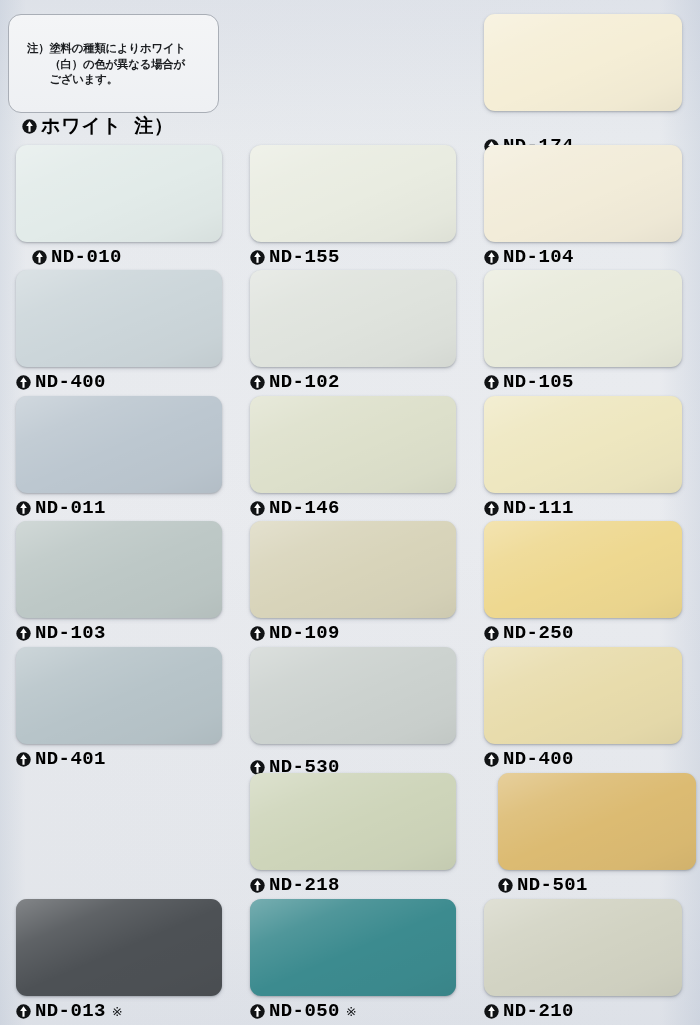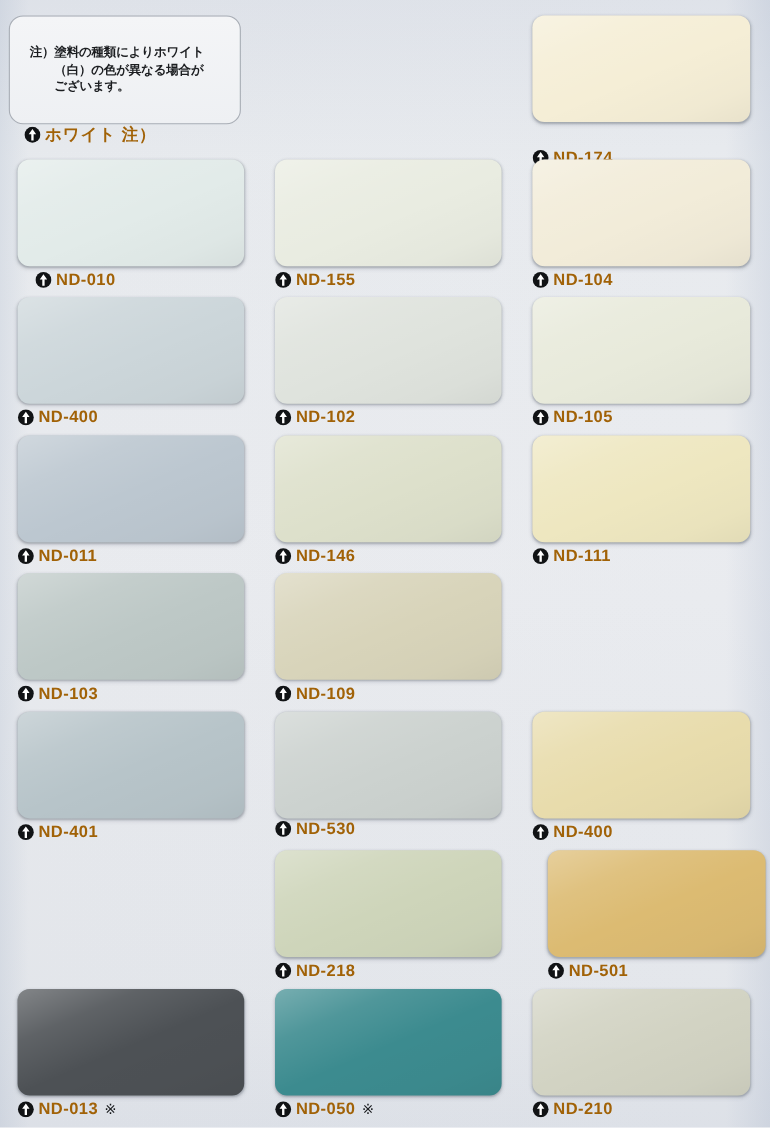--- a/index.html
+++ b/index.html
@@ -96,25 +96,25 @@
   }
 
   .arrow-icon {
     width: 15px;
     height: 15px;
     flex: 0 0 15px;
     display: block;
   }
 
   .code {
-    font-size: 15px;
+    font-size: 19px;
     font-weight: 700;
-    color: #a16207;
+    color: #000000;
     letter-spacing: 0.4px;
-    font-family: Liberation Sans, sans-serif;
+    font-family: Liberation Mono, monospace;
   }
 
   .mark {
     font-size: 13px;
     color: #16181b;
     font-weight: 500;
     margin-left: 2px;
   }
 
   .white-label .code {
@@ -255,33 +255,43 @@
     <div class="cell" style="left: 250px; top: 521px; width: 206px; height: 123px;">
       <div class="swatch" style="width: 206px; height: 97px; background: rgb(216, 212, 186);"></div>
       <div class="label" style="left: 0px; top: 101px;">
         <svg viewBox="0 0 24 24" class="arrow-icon">
           <circle cx="12" cy="12" r="11.5" fill="#111315"></circle>
           <path d="M12 3.6 L17.4 11.2 L13.7 11.2 L13.7 20.4 L10.3 20.4 L10.3 11.2 L6.6 11.2 Z" fill="#ffffff"></path>
         </svg>
         <span class="code">ND-109</span>
       </div>
     </div>
+    <div class="cell" style="left: 484px; top: 521px; width: 198px; height: 123px;">
+      <div class="swatch" style="width: 198px; height: 97px; background: rgb(238, 216, 144);"></div>
+      <div class="label" style="left: 0px; top: 101px;">
+        <svg viewBox="0 0 24 24" class="arrow-icon">
+          <circle cx="12" cy="12" r="11.5" fill="#111315"></circle>
+          <path d="M12 3.6 L17.4 11.2 L13.7 11.2 L13.7 20.4 L10.3 20.4 L10.3 11.2 L6.6 11.2 Z" fill="#ffffff"></path>
+        </svg>
+        <span class="code">ND-250</span>
+      </div>
+    </div>
     <div class="cell" style="left: 16px; top: 647px; width: 206px; height: 123px; padding-left: 32px;">
       <div class="swatch" style="width: 206px; height: 97px; background: rgb(183, 196, 201);"></div>
       <div class="label" style="left: 0px; top: 101px;">
         <svg viewBox="0 0 24 24" class="arrow-icon">
           <circle cx="12" cy="12" r="11.5" fill="#111315"></circle>
           <path d="M12 3.6 L17.4 11.2 L13.7 11.2 L13.7 20.4 L10.3 20.4 L10.3 11.2 L6.6 11.2 Z" fill="#ffffff"></path>
         </svg>
         <span class="code">ND-401</span>
       </div>
     </div>
     <div class="cell" style="left: 250px; top: 647px; width: 206px; height: 123px;">
       <div class="swatch" style="width: 206px; height: 97px; background: rgb(204, 210, 207);"></div>
-      <div class="label" style="left: 0px; top: 98px;">
+      <div class="label" style="left: 0px; top: 109px;">
         <svg viewBox="0 0 24 24" class="arrow-icon">
           <circle cx="12" cy="12" r="11.5" fill="#111315"></circle>
           <path d="M12 3.6 L17.4 11.2 L13.7 11.2 L13.7 20.4 L10.3 20.4 L10.3 11.2 L6.6 11.2 Z" fill="#ffffff"></path>
         </svg>
         <span class="code">ND-530</span>
       </div>
     </div>
     <div class="cell" style="left: 484px; top: 647px; width: 198px; height: 123px;">
       <div class="swatch" style="width: 198px; height: 97px; background: rgb(232, 220, 172);"></div>
       <div class="label" style="left: 0px; top: 101px;">

